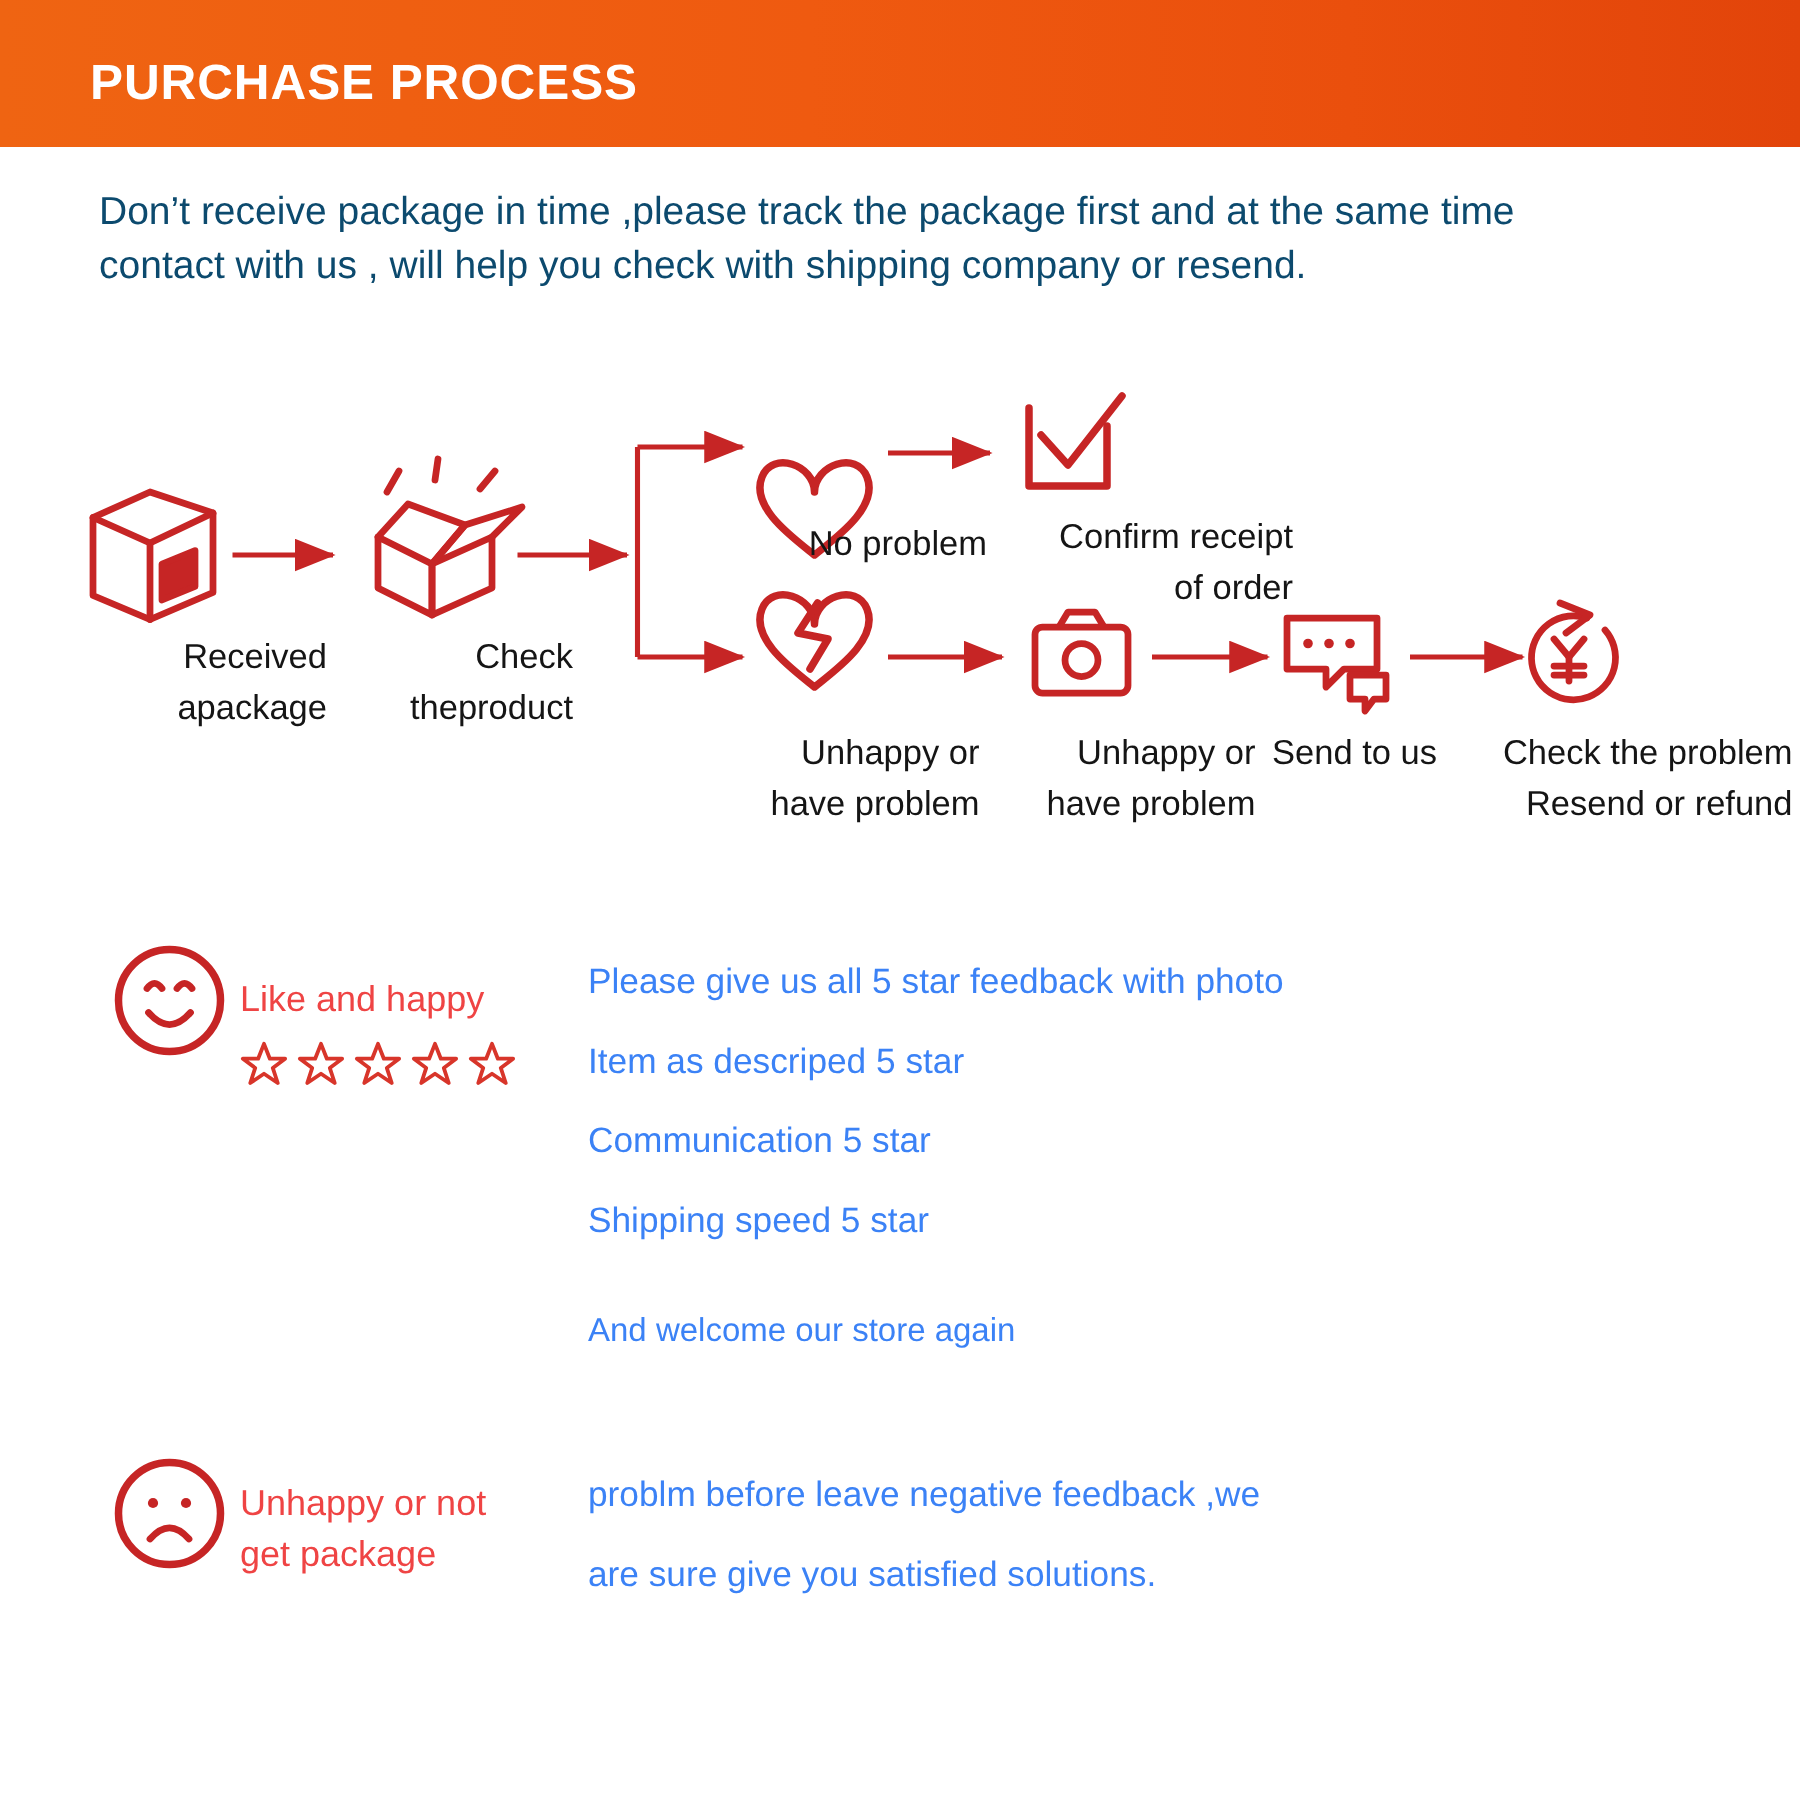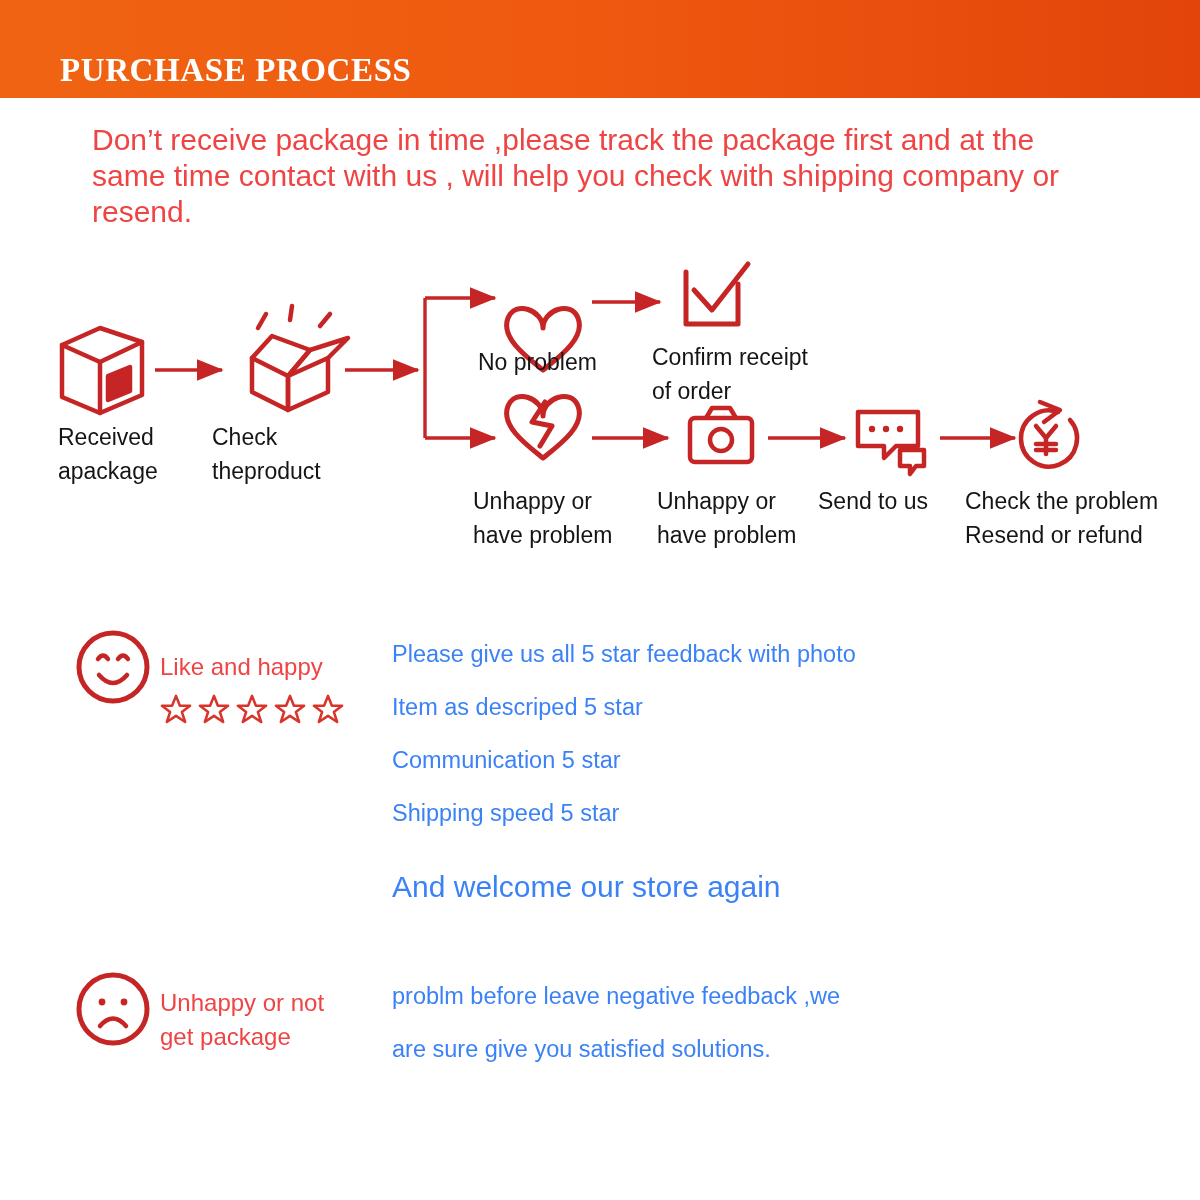--- a/index.html
+++ b/index.html
@@ -21,57 +21,56 @@
     position: absolute;
     left: 0;
     top: 0;
     width: 1200px;
     height: 98px;
     background: linear-gradient(90deg, #ef6412 0%, #ef5a10 45%, #ea4f0d 75%, #e2440a 100%);
   }
   .header-title {
     position: absolute;
     left: 60px;
-    top: 52px;
+    top: 36px;
     font-size: 33px;
     font-weight: bold;
     letter-spacing: 0.6px;
     color: #ffffff;
-    font-family: Liberation Serif, serif;
+    font-family: Liberation Sans, sans-serif;
   }
 
   
   .intro {
     position: absolute;
     left: 66px;
     top: 122px;
     width: 1000px;
-    font-size: 30px;
+    font-size: 26px;
     line-height: 36px;
-    color: #ef4444;
-    margin-left: 26px;
+    color: #0c4a6e;
   }
 
   
   .flow {
     position: absolute;
     left: 0;
     top: 250px;
     width: 1200px;
     height: 320px;
   }
   .flow svg {
     display: block;
   }
   .flow-label {
     position: absolute;
     font-size: 23px;
     line-height: 34px;
     color: #151515;
-    text-align: left;
+    text-align: right;
     white-space: pre-line;
   }
   .lbl-received   { left: 58px;  top: 170px; width: 160px; }
   .lbl-check      { left: 212px; top: 170px; width: 170px; }
   .lbl-noproblem  { left: 478px; top: 95px;  width: 180px; }
   .lbl-confirm    { left: 652px; top: 90px;  width: 210px; }
   .lbl-unhappy1   { left: 473px; top: 234px; width: 180px; }
   .lbl-unhappy2   { left: 657px; top: 234px; width: 180px; }
   .lbl-sendtous   { left: 818px; top: 234px; width: 140px; }
   .lbl-checkprob  { left: 965px; top: 234px; width: 230px; }
@@ -118,21 +117,21 @@
     left: 392px;
     top: 0;
     width: 760px;
   }
   .text-line {
     font-size: 23.5px;
     line-height: 53px;
     color: #3b82f6;
   }
   .text-line.final {
-    font-size: 30px;
+    font-size: 22px;
     margin-top: 20px;
   }
   .text-line.sad-line {
     line-height: 53px;
   }
 </style>
 </head>
 <body>
 
 <div class="header">

